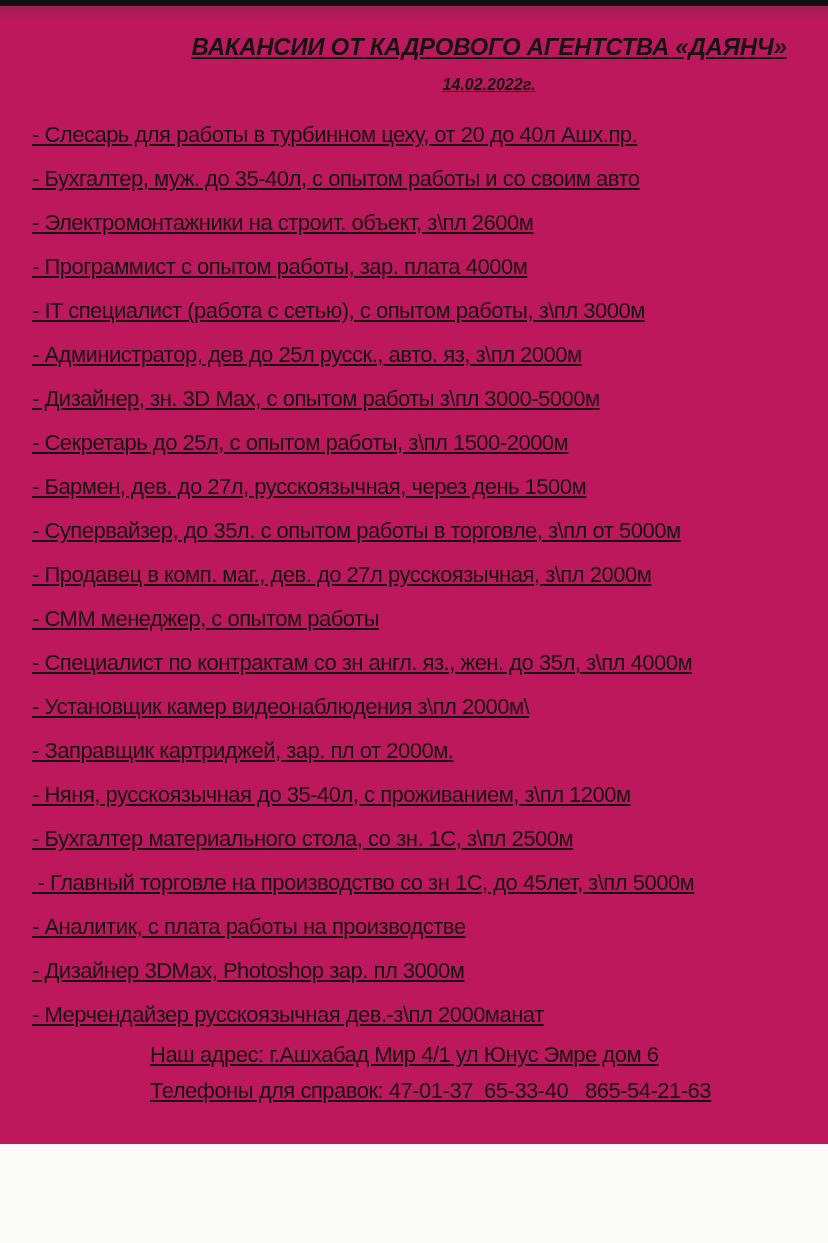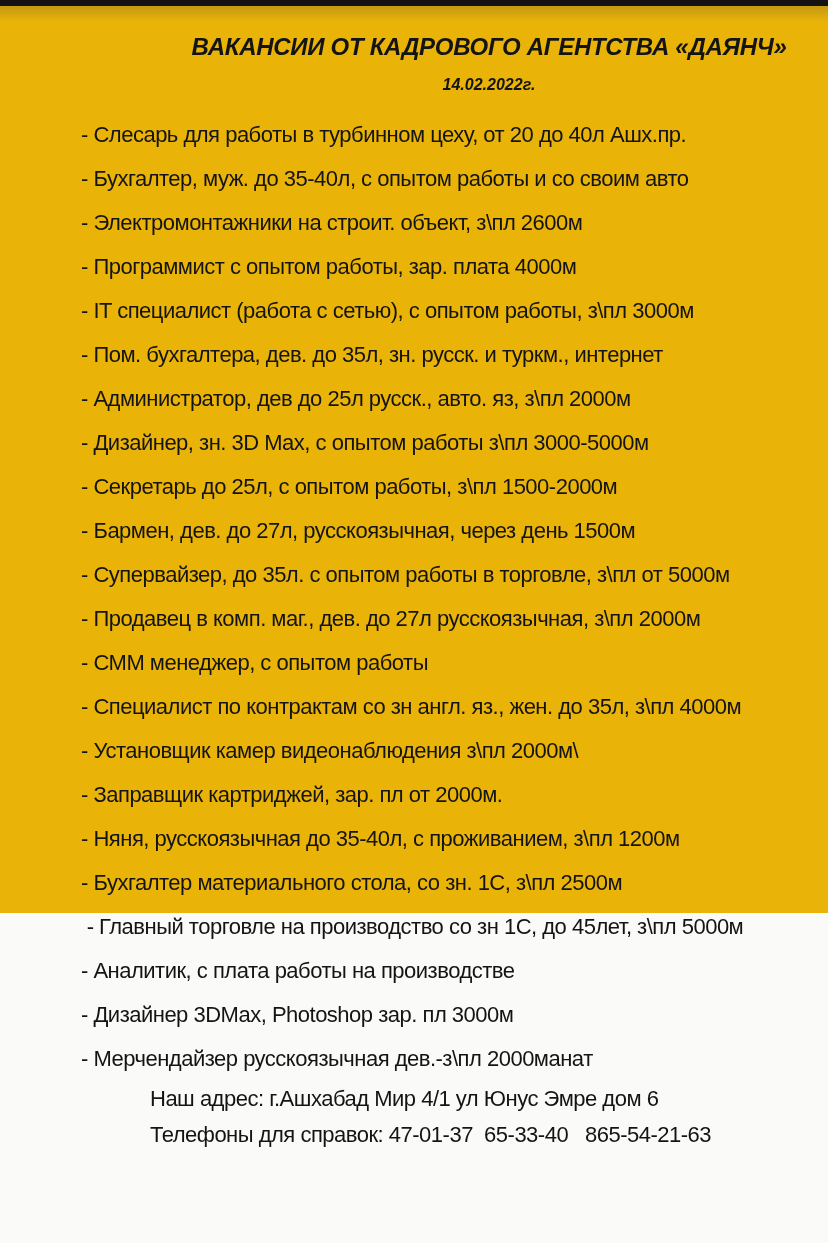--- a/index.html
+++ b/index.html
@@ -10,22 +10,23 @@
     width: 828px;
     height: 1243px;
     background: #fafaf8;
     font-family: "Liberation Sans", sans-serif;
     color: #141414;
     overflow: hidden;
   }
   .page {
     position: relative;
     width: 828px;
-    height: 913px;
-    background: #eab308;
+    height: 1144px;
+    background: #be185d;
+    text-decoration: underline;
   }
   .top-edge {
     position: absolute;
     top: 0;
     left: 0;
     width: 100%;
     height: 6px;
     background: #121212;
   }
   .top-shade {
@@ -52,27 +53,26 @@
     margin-top: 8px;
     font-size: 16px;
     line-height: 30px;
     font-weight: bold;
     font-style: italic;
   }
   .vacancy-list {
     margin-top: 13px;
   }
   .vacancy {
-    padding-left: 45px;
+    padding-left: 32px;
     padding-right: 20px;
     font-size: 22px;
     line-height: 44px;
     letter-spacing: -0.5px;
     white-space: pre-wrap;
-    margin-left: 36px;
   }
   .footer {
     padding-left: 150px;
     font-size: 22px;
     letter-spacing: -0.5px;
   }
   .footer-line {
     line-height: 36px;
     white-space: pre-wrap;
   }
@@ -89,21 +89,20 @@
     <div class="date">14.02.2022г.</div>
   </div>
 
   <div class="vacancy-list">
 
   <div class="vacancy">- Слесарь для работы в турбинном цеху, от 20 до 40л Ашх.пр.</div>
       <div class="vacancy">- Бухгалтер, муж. до 35-40л, с опытом работы и со своим авто</div>
       <div class="vacancy">- Электромонтажники на строит. объект, з\пл 2600м</div>
       <div class="vacancy">- Программист с опытом работы, зар. плата 4000м</div>
       <div class="vacancy">- IT специалист (работа с сетью), с опытом работы, з\пл 3000м</div>
-      <div class="vacancy">- Пом. бухгалтера, дев. до 35л, зн. русск. и туркм., интернет</div>
       <div class="vacancy">- Администратор, дев до 25л русск., авто. яз, з\пл 2000м</div>
       <div class="vacancy">- Дизайнер, зн. 3D Max, с опытом работы з\пл 3000-5000м</div>
       <div class="vacancy">- Секретарь до 25л, с опытом работы, з\пл 1500-2000м</div>
       <div class="vacancy">- Бармен, дев. до 27л, русскоязычная, через день 1500м</div>
       <div class="vacancy">- Супервайзер, до 35л. с опытом работы в торговле, з\пл от 5000м</div>
       <div class="vacancy">- Продавец в комп. маг., дев. до 27л русскоязычная, з\пл 2000м</div>
       <div class="vacancy">- СММ менеджер, с опытом работы</div>
       <div class="vacancy">- Специалист по контрактам со зн англ. яз., жен. до 35л, з\пл 4000м</div>
       <div class="vacancy">- Установщик камер видеонаблюдения з\пл 2000м\</div>
       <div class="vacancy">- Заправщик картриджей, зар. пл от 2000м.</div>

